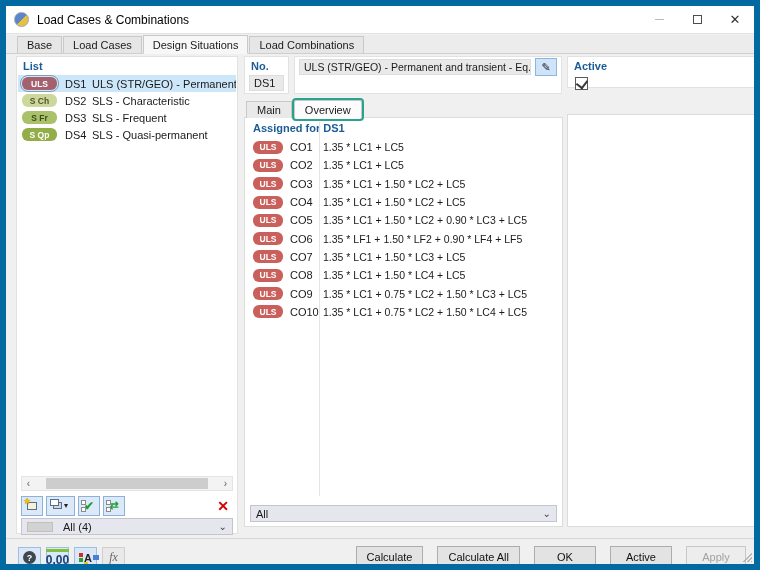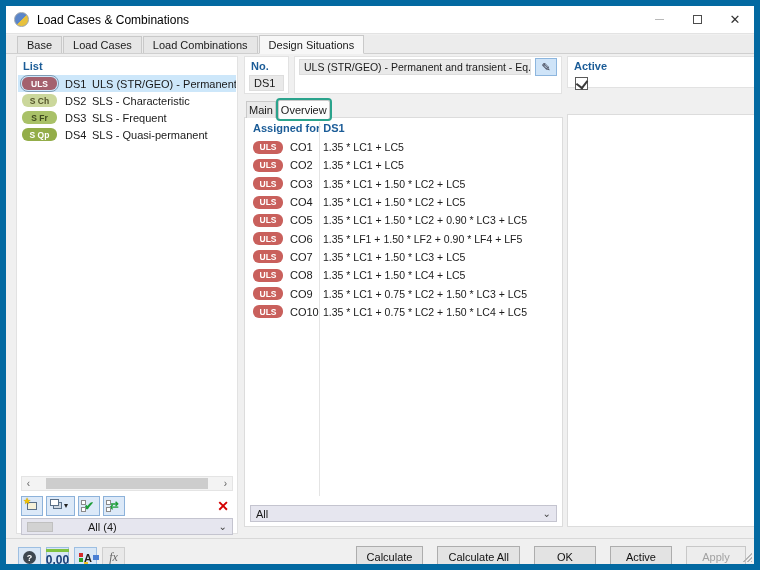--- a/index.html
+++ b/index.html
@@ -50,40 +50,40 @@
   .tb-btn.w { width:29px; }
   .ico-rect { width:10px; height:8px; border:1px solid #5a6f87; background:#f6f1d9; }
   .ico-star { position:absolute; left:1px; top:-1px; color:#f2c200; font-size:9px; text-shadow:0 0 1px #9a7d00; }
   .ico-rect2 { width:9px; height:7px; border:1px solid #5a6f87; background:#fff; box-shadow:3px 3px 0 -1px #cfd8e2, 3px 3px 0 0 #5a6f87; margin:-3px 3px 3px -3px; }
   .ico-caret { font-size:8px; color:#222; margin-left:2px; }
   .ico-check { color:#1f9e3a; font-size:12px; font-weight:bold; line-height:10px; }
   .ico-boxes { position:absolute; left:2px; top:3px; width:5px; height:5px; border:1px solid #8a8a8a; background:#fff; box-shadow:0 7px 0 -1px #fff, 0 7px 0 0 #8a8a8a; }
   .ico-swap { color:#1f9e3a; font-size:11px; font-weight:bold; }
   .tb-del { margin-left:auto; width:20px; height:20px; display:flex; align-items:center; justify-content:center; color:#d40000; font-size:14px; font-weight:bold; }
 
-  .combo { background:#e6e6ef; border:1px solid #c4c4cf; display:flex; align-items:center; padding:0 5px; height:17px;gap:25px; }
+  .combo { background:#e6e6ef; border:1px solid #c4c4cf; display:flex; align-items:center; padding:0 5px; height:17px; }
   .combo-arrow { margin-left:auto; font-size:10px; color:#444; line-height:10px; }
   .list-filter { position:absolute; left:4px; right:4px; top:461px; }
   .swatch { width:26px; height:10px; background:#d2d2d2; border:1px solid #c0c0c0; margin-right:10px; flex:0 0 auto; }
 
   
   .no-box { left:238px; top:50px; width:45px; height:38px; }
   .field { background:#e9e9e9; border:1px solid #dddddd; height:16px; line-height:14px; padding:0 4px; overflow:hidden; white-space:nowrap; }
   .no-box .field { margin:1px 4px 0 4px; }
   .name-box { left:288px; top:50px; width:268px; height:38px; }
   .name-row { display:flex; align-items:center; gap:4px; margin:1px 4px 0 4px; }
   .name-row .field { flex:1; font-size:10.5px; }
   .edit-btn { width:22px; height:18px; background:#cfe4f8; border:1px solid #8db6de; font-size:11px; display:flex; align-items:center; justify-content:center; color:#223; }
   .active-box { left:561px; top:50px; width:191px; height:32px; }
   .checkbox { width:13px; height:13px; background:#fff; border:1px solid #5a5a5a; margin:3px 0 0 7px; position:relative; }
   .checkbox.checked::after { content:""; position:absolute; left:2px; top:0; width:6px; height:8px; border-right:2px solid #3a3a3a; border-bottom:2px solid #3a3a3a; transform:rotate(38deg); }
 
   
   .subtabs { position:absolute; left:240px; top:93px; height:19px; display:flex; align-items:flex-end; gap:2px; z-index:4; }
-  .subtab { height:17px; line-height:16px; padding:0 2px; background:#e9e9e9; border:1px solid #c9c9c9; border-bottom:none; }
+  .subtab { height:17px; line-height:16px; padding:0 10px; background:#e9e9e9; border:1px solid #c9c9c9; border-bottom:none; }
   .subtab.active { background:#fcfcfc; height:19px; line-height:18px; margin-bottom:-1px;margin-top:37px; }
   .subtab.hl { box-shadow:0 0 0 2px #2aa38c; border-radius:2px; }
 
   
   .overview-panel { left:238px; top:111px; width:319px; height:410px; border-color:#dcdcdc; }
   .assigned { padding:4px 0 1px 8px; }
   .co-list { position:absolute; top:20px; left:1px; right:1px; }
   .co-row { position:relative; display:flex; align-items:center; height:18.3px; padding-left:7px; white-space:nowrap; }
   .b-uls-co { background:#c9605c; width:30px; }
   .co-id { margin-left:7px; width:33px; flex:0 0 auto; }
@@ -132,22 +132,22 @@
       <div class="win-btn">
           <span class="win-close">✕</span>
         </div>
     </div>
   </div>
 
   <div class="tabstrip">
 
   <div class="tab">Base</div>
       <div class="tab">Load Cases</div>
+      <div class="tab active">Design Situations</div>
       <div class="tab">Load Combinations</div>
-      <div class="tab active">Design Situations</div>
     </div>
 
   <div class="panel list-panel">
     <div class="grp-label">List</div>
     <div class="ds-list">
 
     <div class="ds-row selected">
           <span class="badge b-uls-list">ULS</span>
           <span class="ds-id">DS1</span>
           <span class="ds-name">ULS (STR/GEO) - Permanent and transient - Eq.</span>

